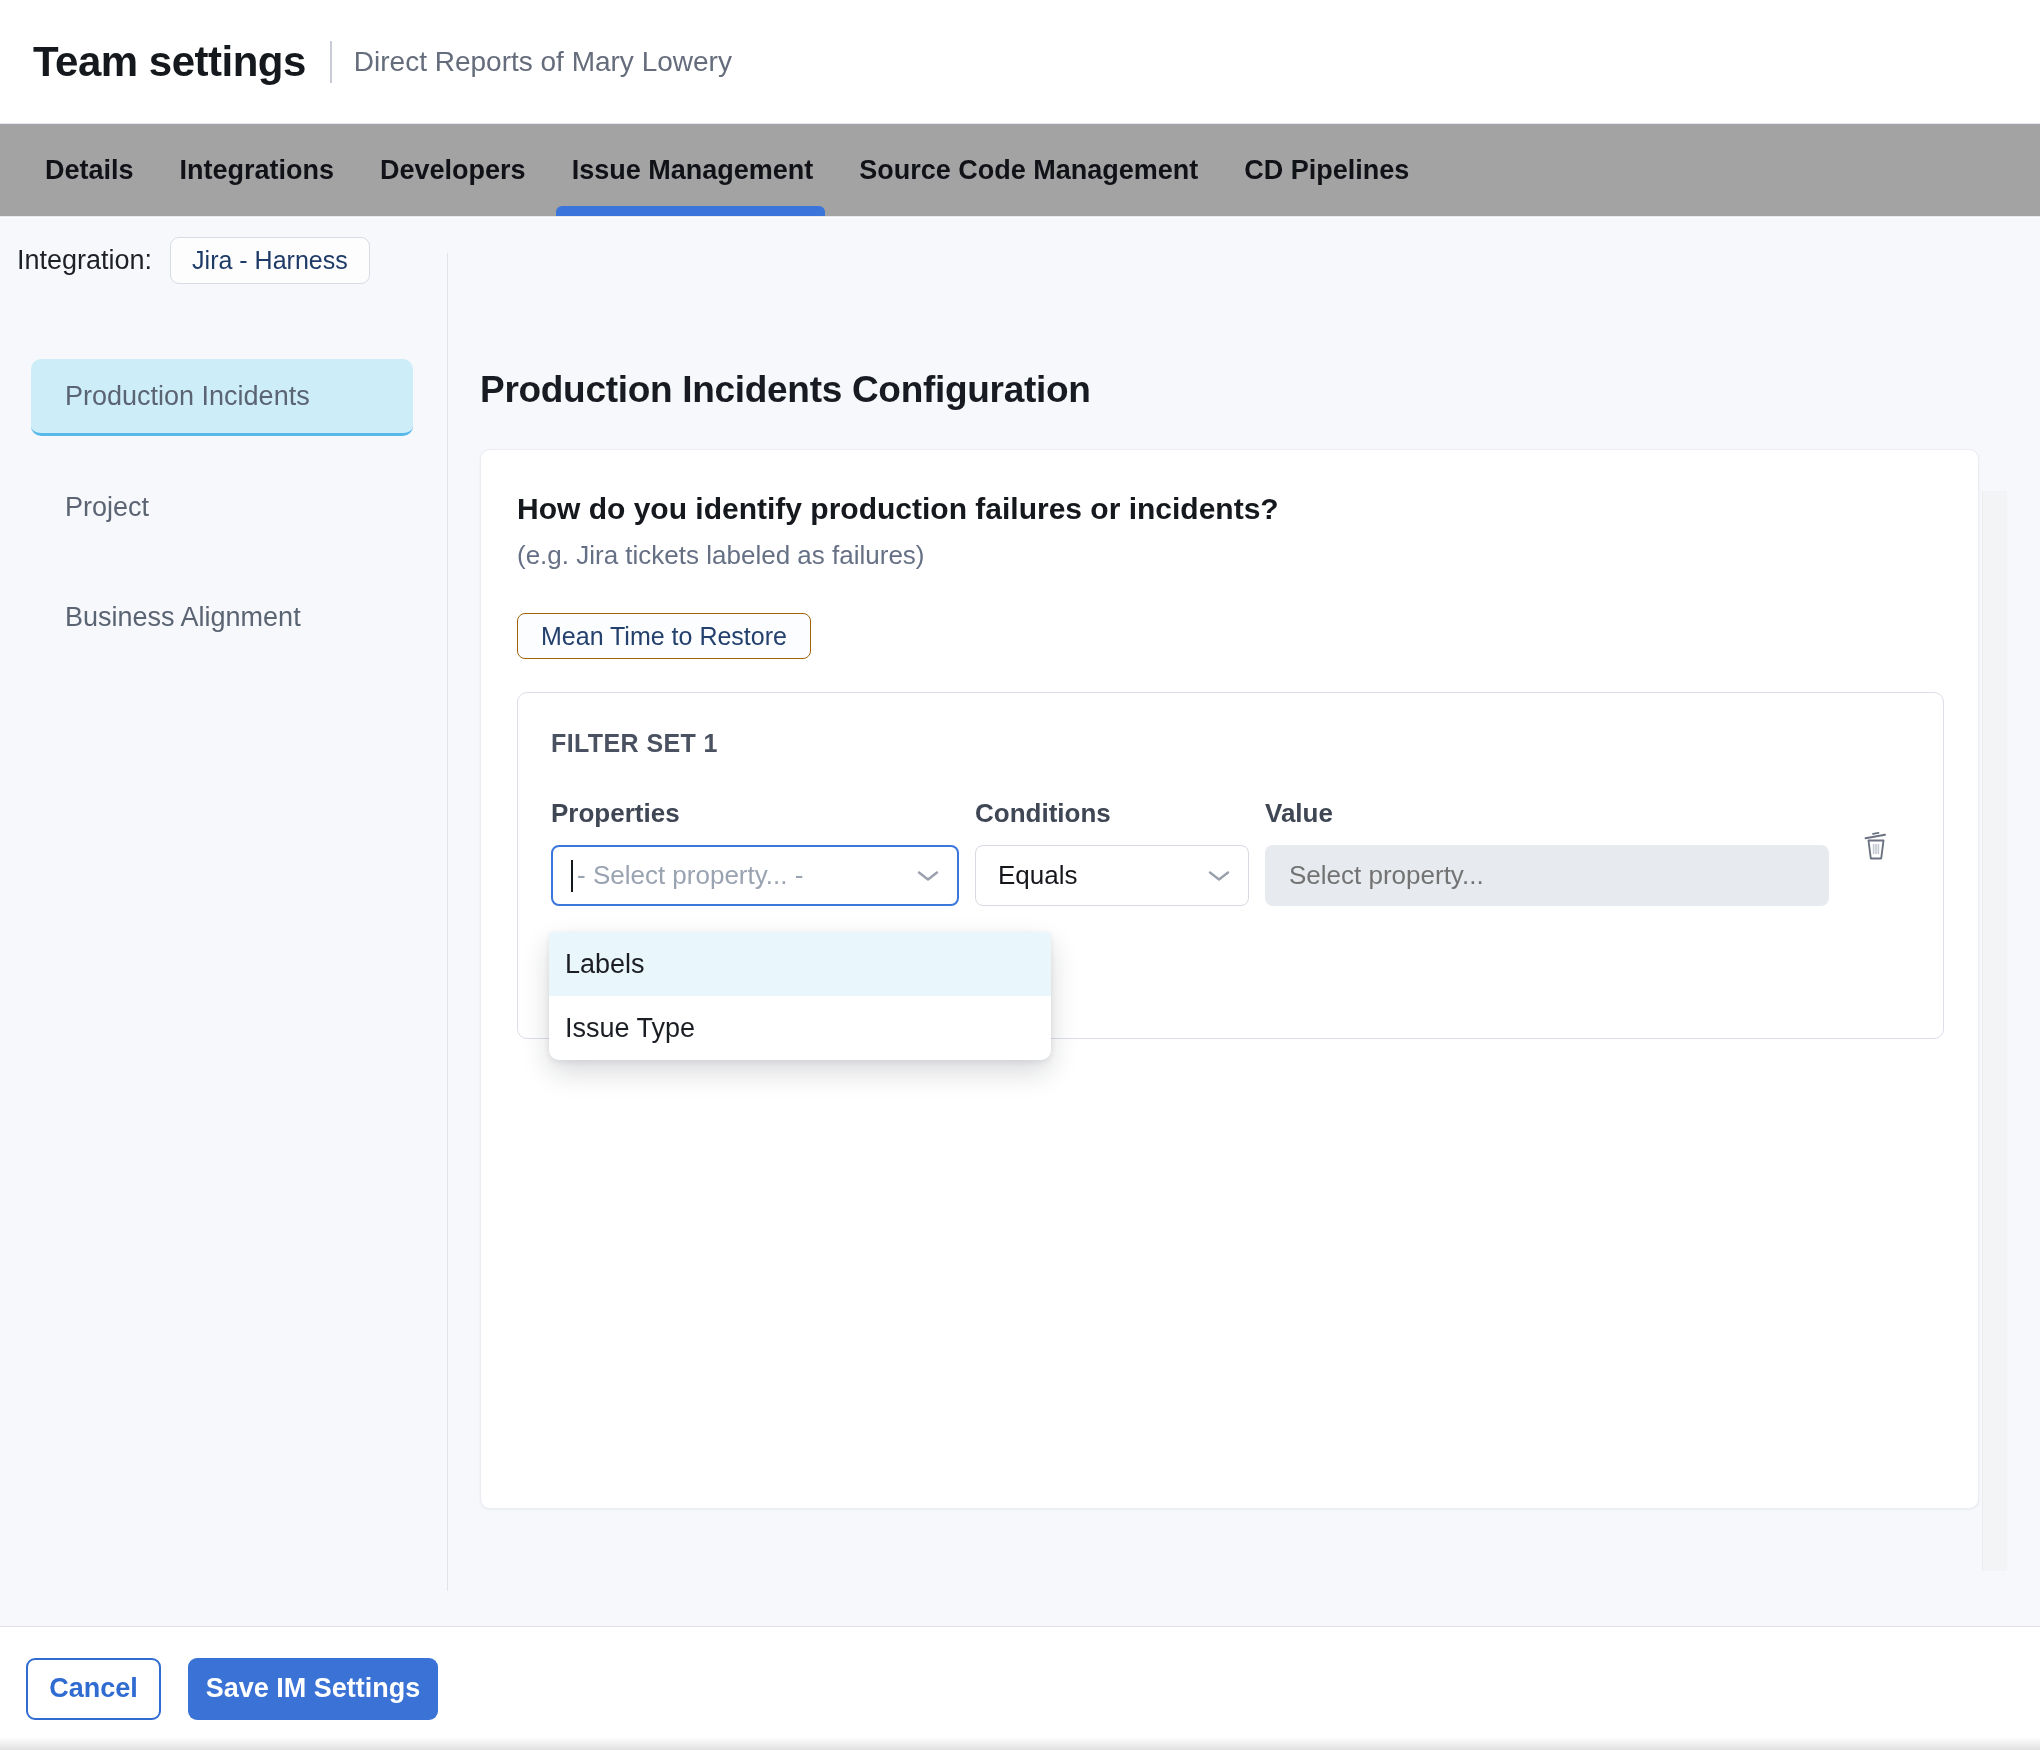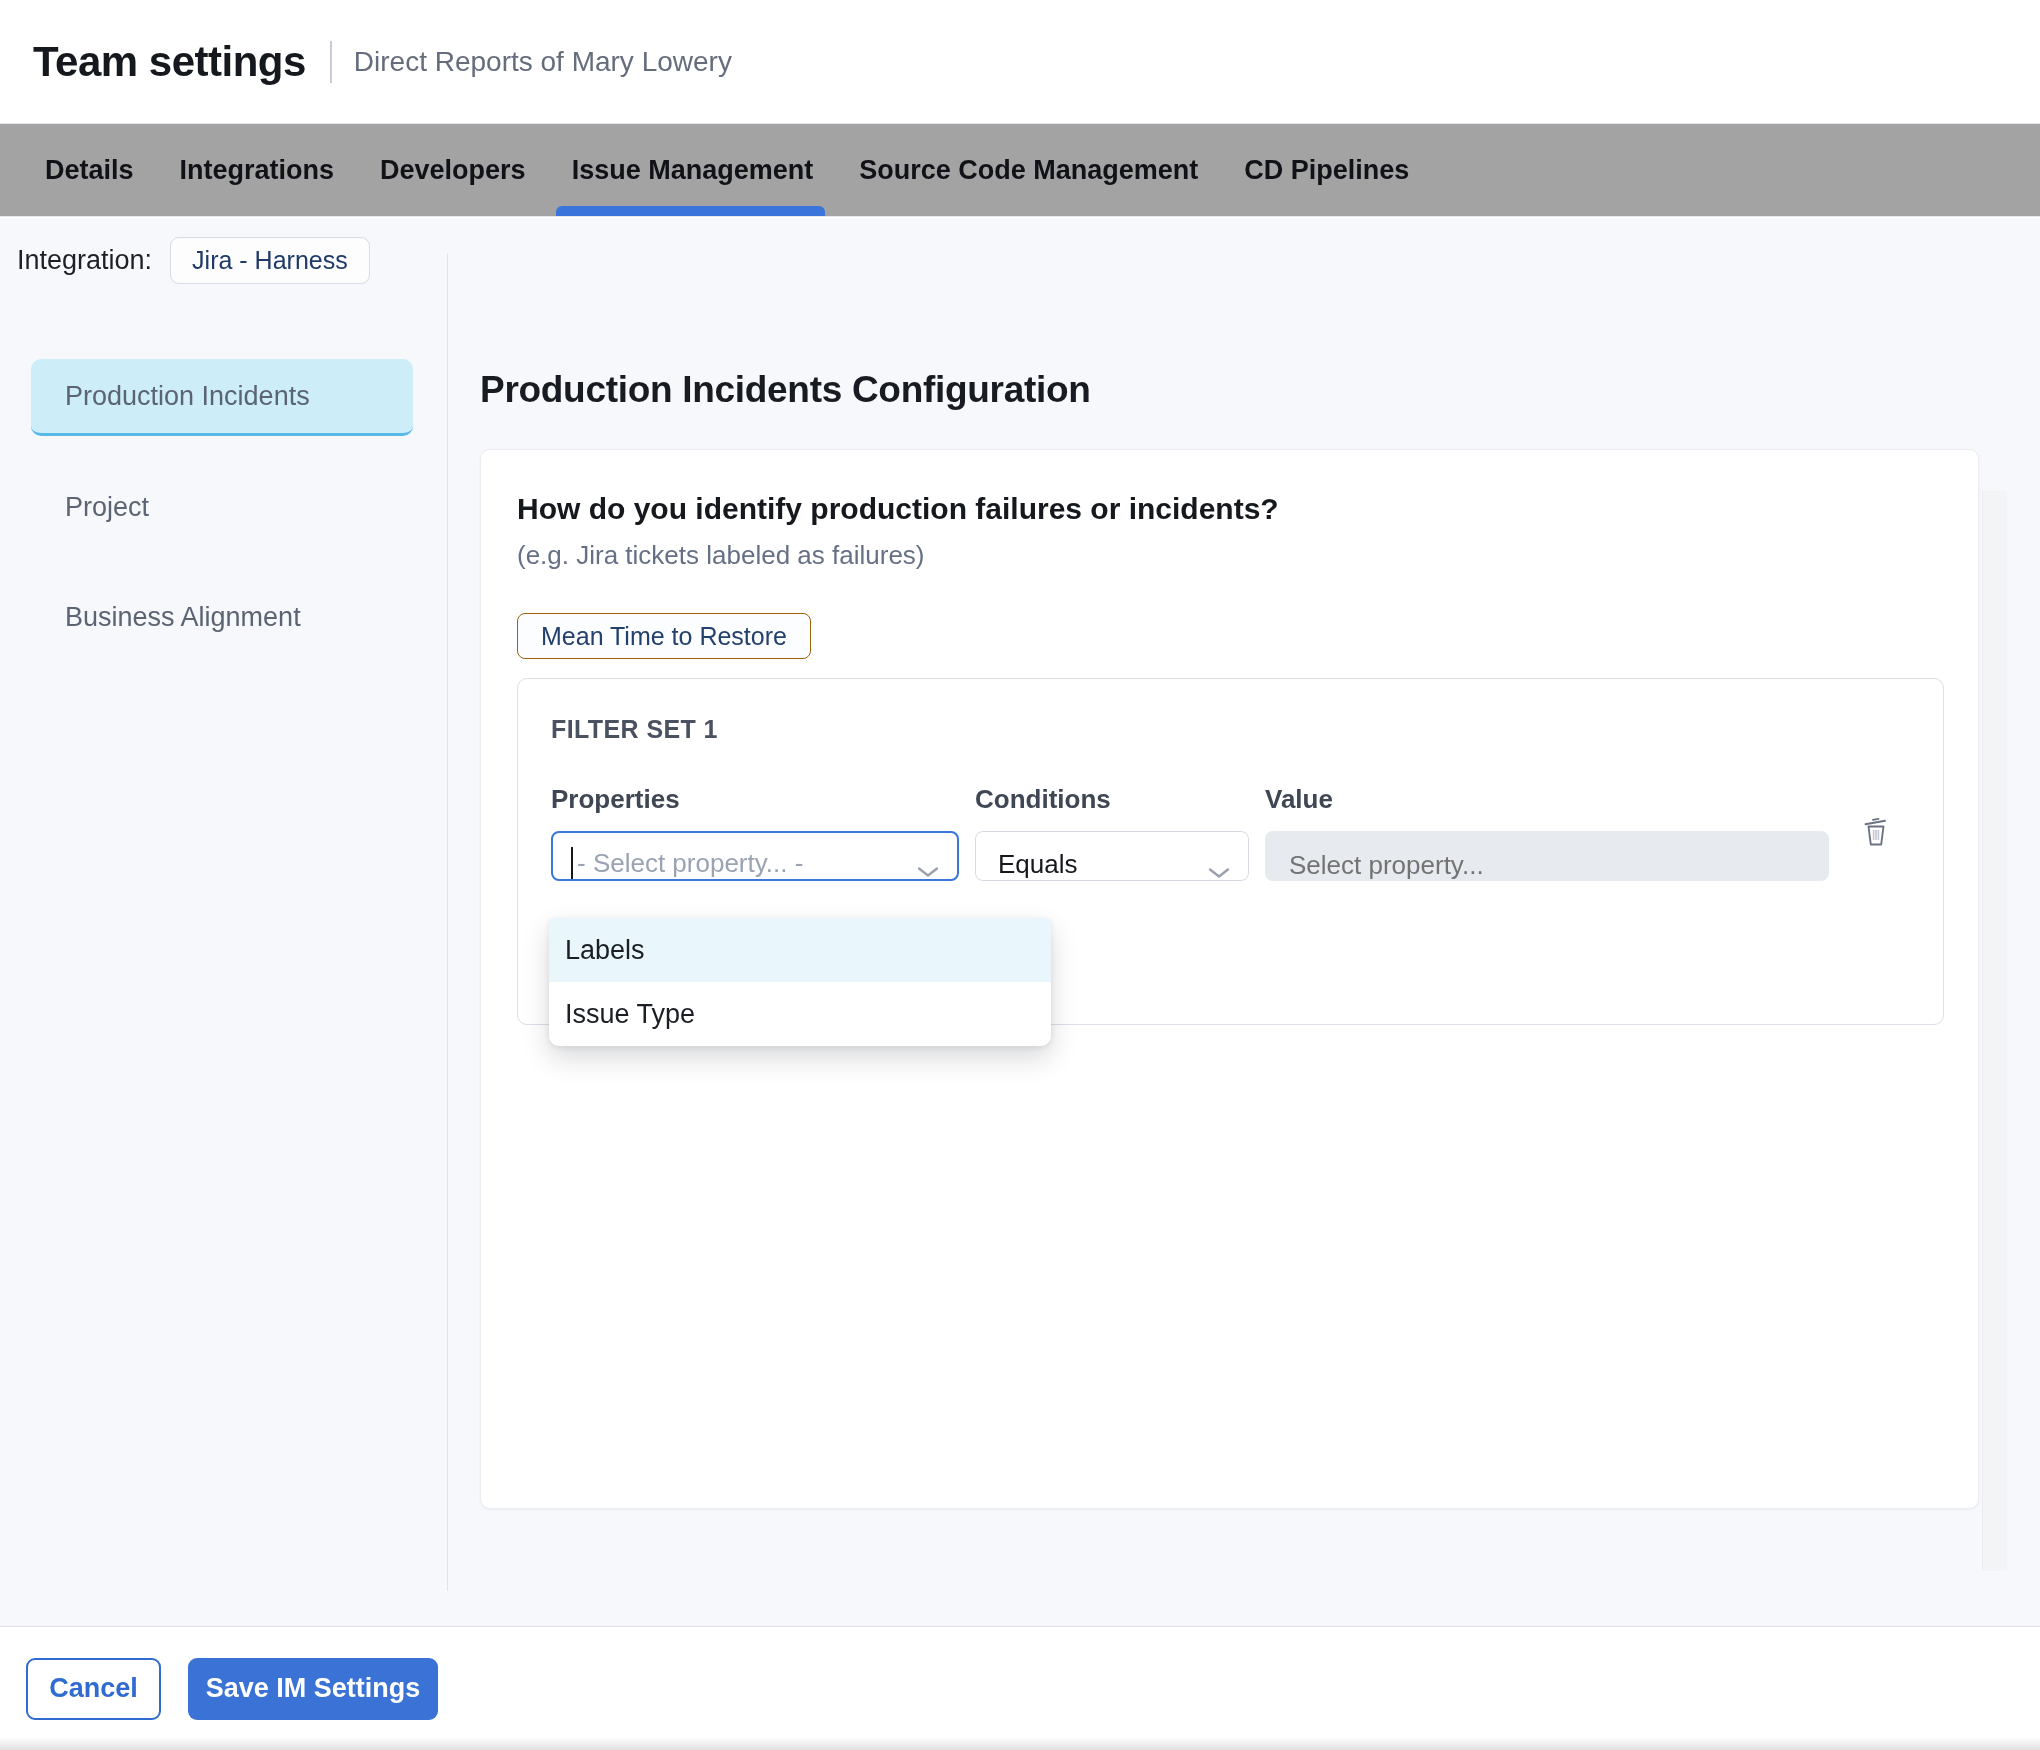--- a/index.html
+++ b/index.html
@@ -43,28 +43,28 @@
   .main { flex:1; padding-left:33px; }
   .main-title { margin-top:66px; font-size:37px; font-weight:700; color:#181b21; letter-spacing:-0.3px; }
   .main-sub { margin-top:16px; font-size:27px; color:#656c7c; }
 
   .big-card { margin-top:38px; width:1499px; height:1060px; background:#fff; border:1px solid #ecedf3; border-radius:10px; box-shadow:0 1px 3px rgba(16,24,40,.05); padding:42px 0 0 36px; position:relative; }
   .q-title { font-size:30px; font-weight:700; color:#15181d; }
   .q-hint { margin-top:14px; font-size:26px; color:#667085; }
   .metric-chip { margin-top:42px; height:46px; display:inline-flex; align-items:center; padding:0 23px; border:1px solid #a16207; border-radius:8px; background:#fcfdff; color:#24416d; font-size:25px; font-weight:500; cursor:default; }
 
   
-  .filter-card { position:relative; margin-top:19px; width:1427px; height:347px; border:1px solid #dcdee8; border-radius:10px; padding:36px 0 0 33px; background:#fff; }
+  .filter-card { position:relative; margin-top:33px; width:1427px; height:347px; border:1px solid #dcdee8; border-radius:10px; padding:36px 0 0 33px; background:#fff; }
   .fs-title { font-size:25px; font-weight:700; color:#4a5160; letter-spacing:.4px; }
   .grid-row { display:flex; margin-top:40px; align-items:flex-start; }
   .col-props { width:408px; margin-right:16px; }
   .col-cond  { width:274px; margin-right:16px; }
   .col-val   { width:564px; }
   .col-label { font-size:26px; font-weight:600; color:#3f4654; }
-  .control { margin-top:16px; height:50px; border-radius:8px; display:flex; align-items:flex-end; }
+  .control { margin-top:16px; height:61px; border-radius:8px; display:flex; align-items:center; }
   .combobox { border:2px solid #3b76dd; background:#fff; padding:0 18px; cursor:text; }
   .text-caret { width:2px; height:32px; background:#15181d; flex-shrink:0; }
   .combo-ph { margin-left:4px; font-size:26px; color:#9aa3b2; flex:1; white-space:nowrap; overflow:hidden; }
   .select { border:1.5px solid #d7dae3; background:#fff; padding:0 18px 0 22px; cursor:default; }
   .select-val { font-size:26px; color:#15171c; flex:1; }
   .chev { flex-shrink:0; display:block; }
   .value-input { background:#e7eaef; padding:0 24px; cursor:not-allowed; }
   .value-ph { font-size:26px; color:#737373; }
   .trash-btn { margin-left:31px; margin-top:16px; height:61px; display:flex; align-items:center; background:none; border:none; cursor:pointer; }
 

